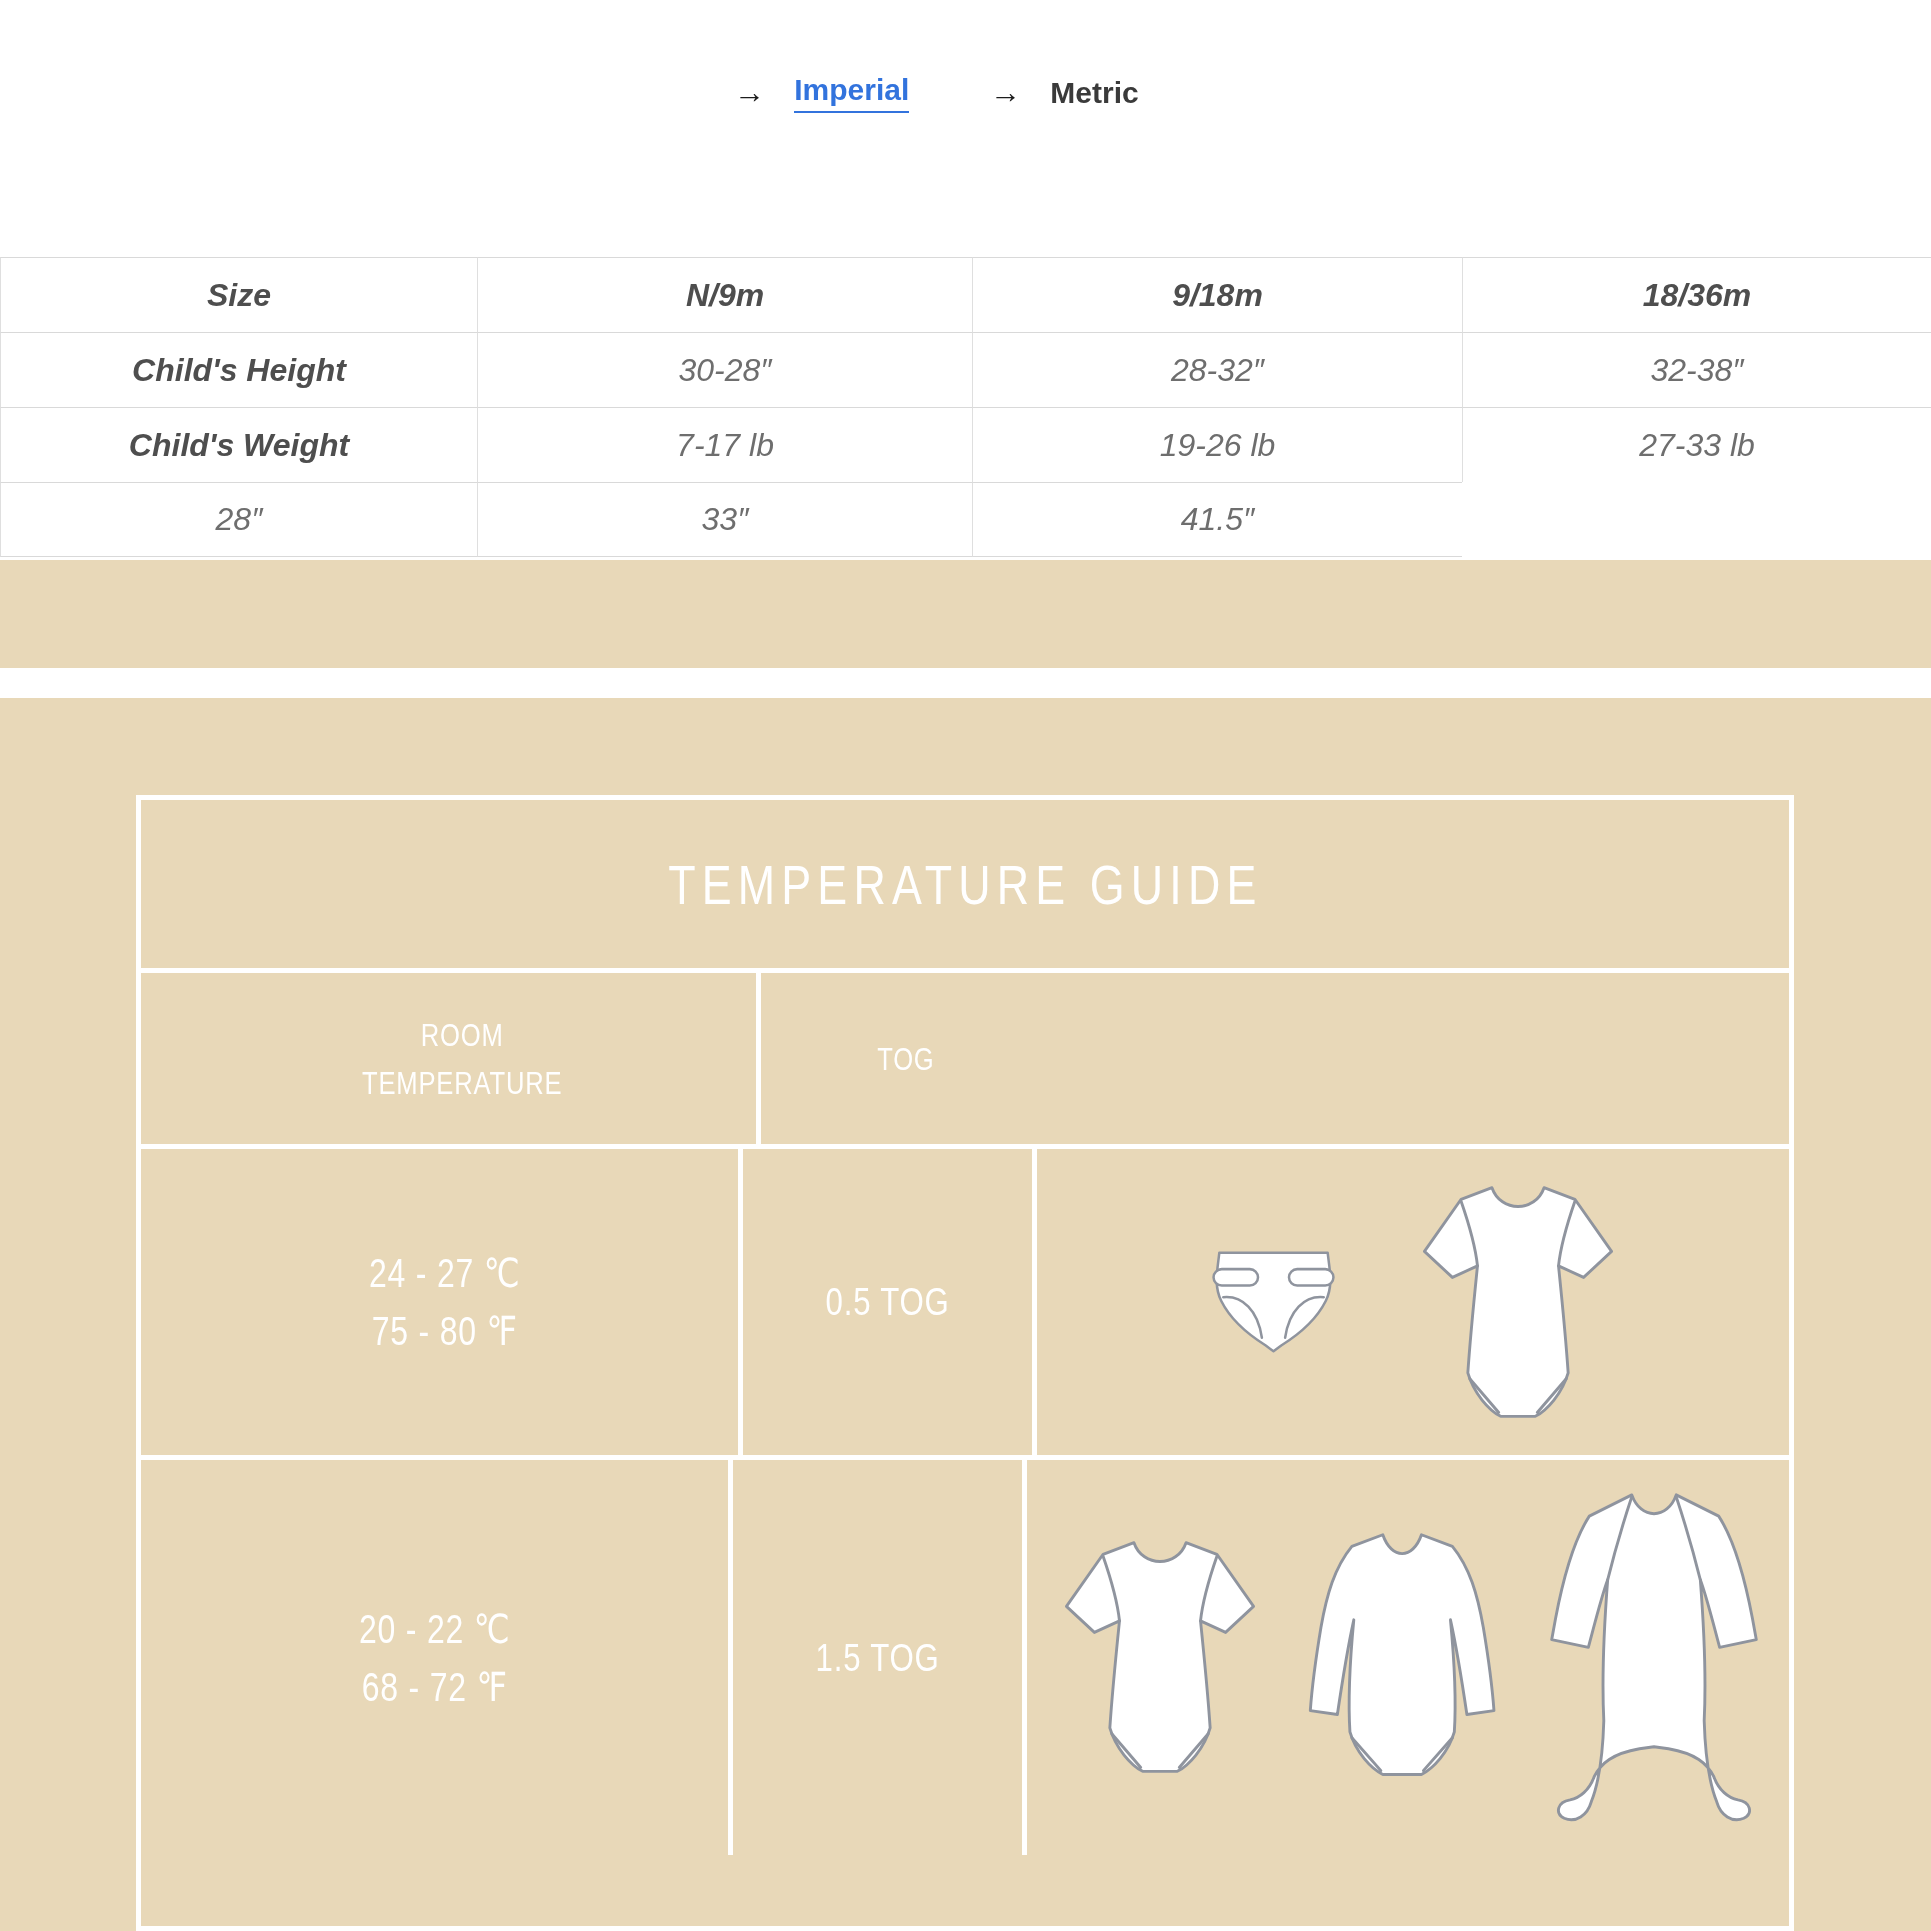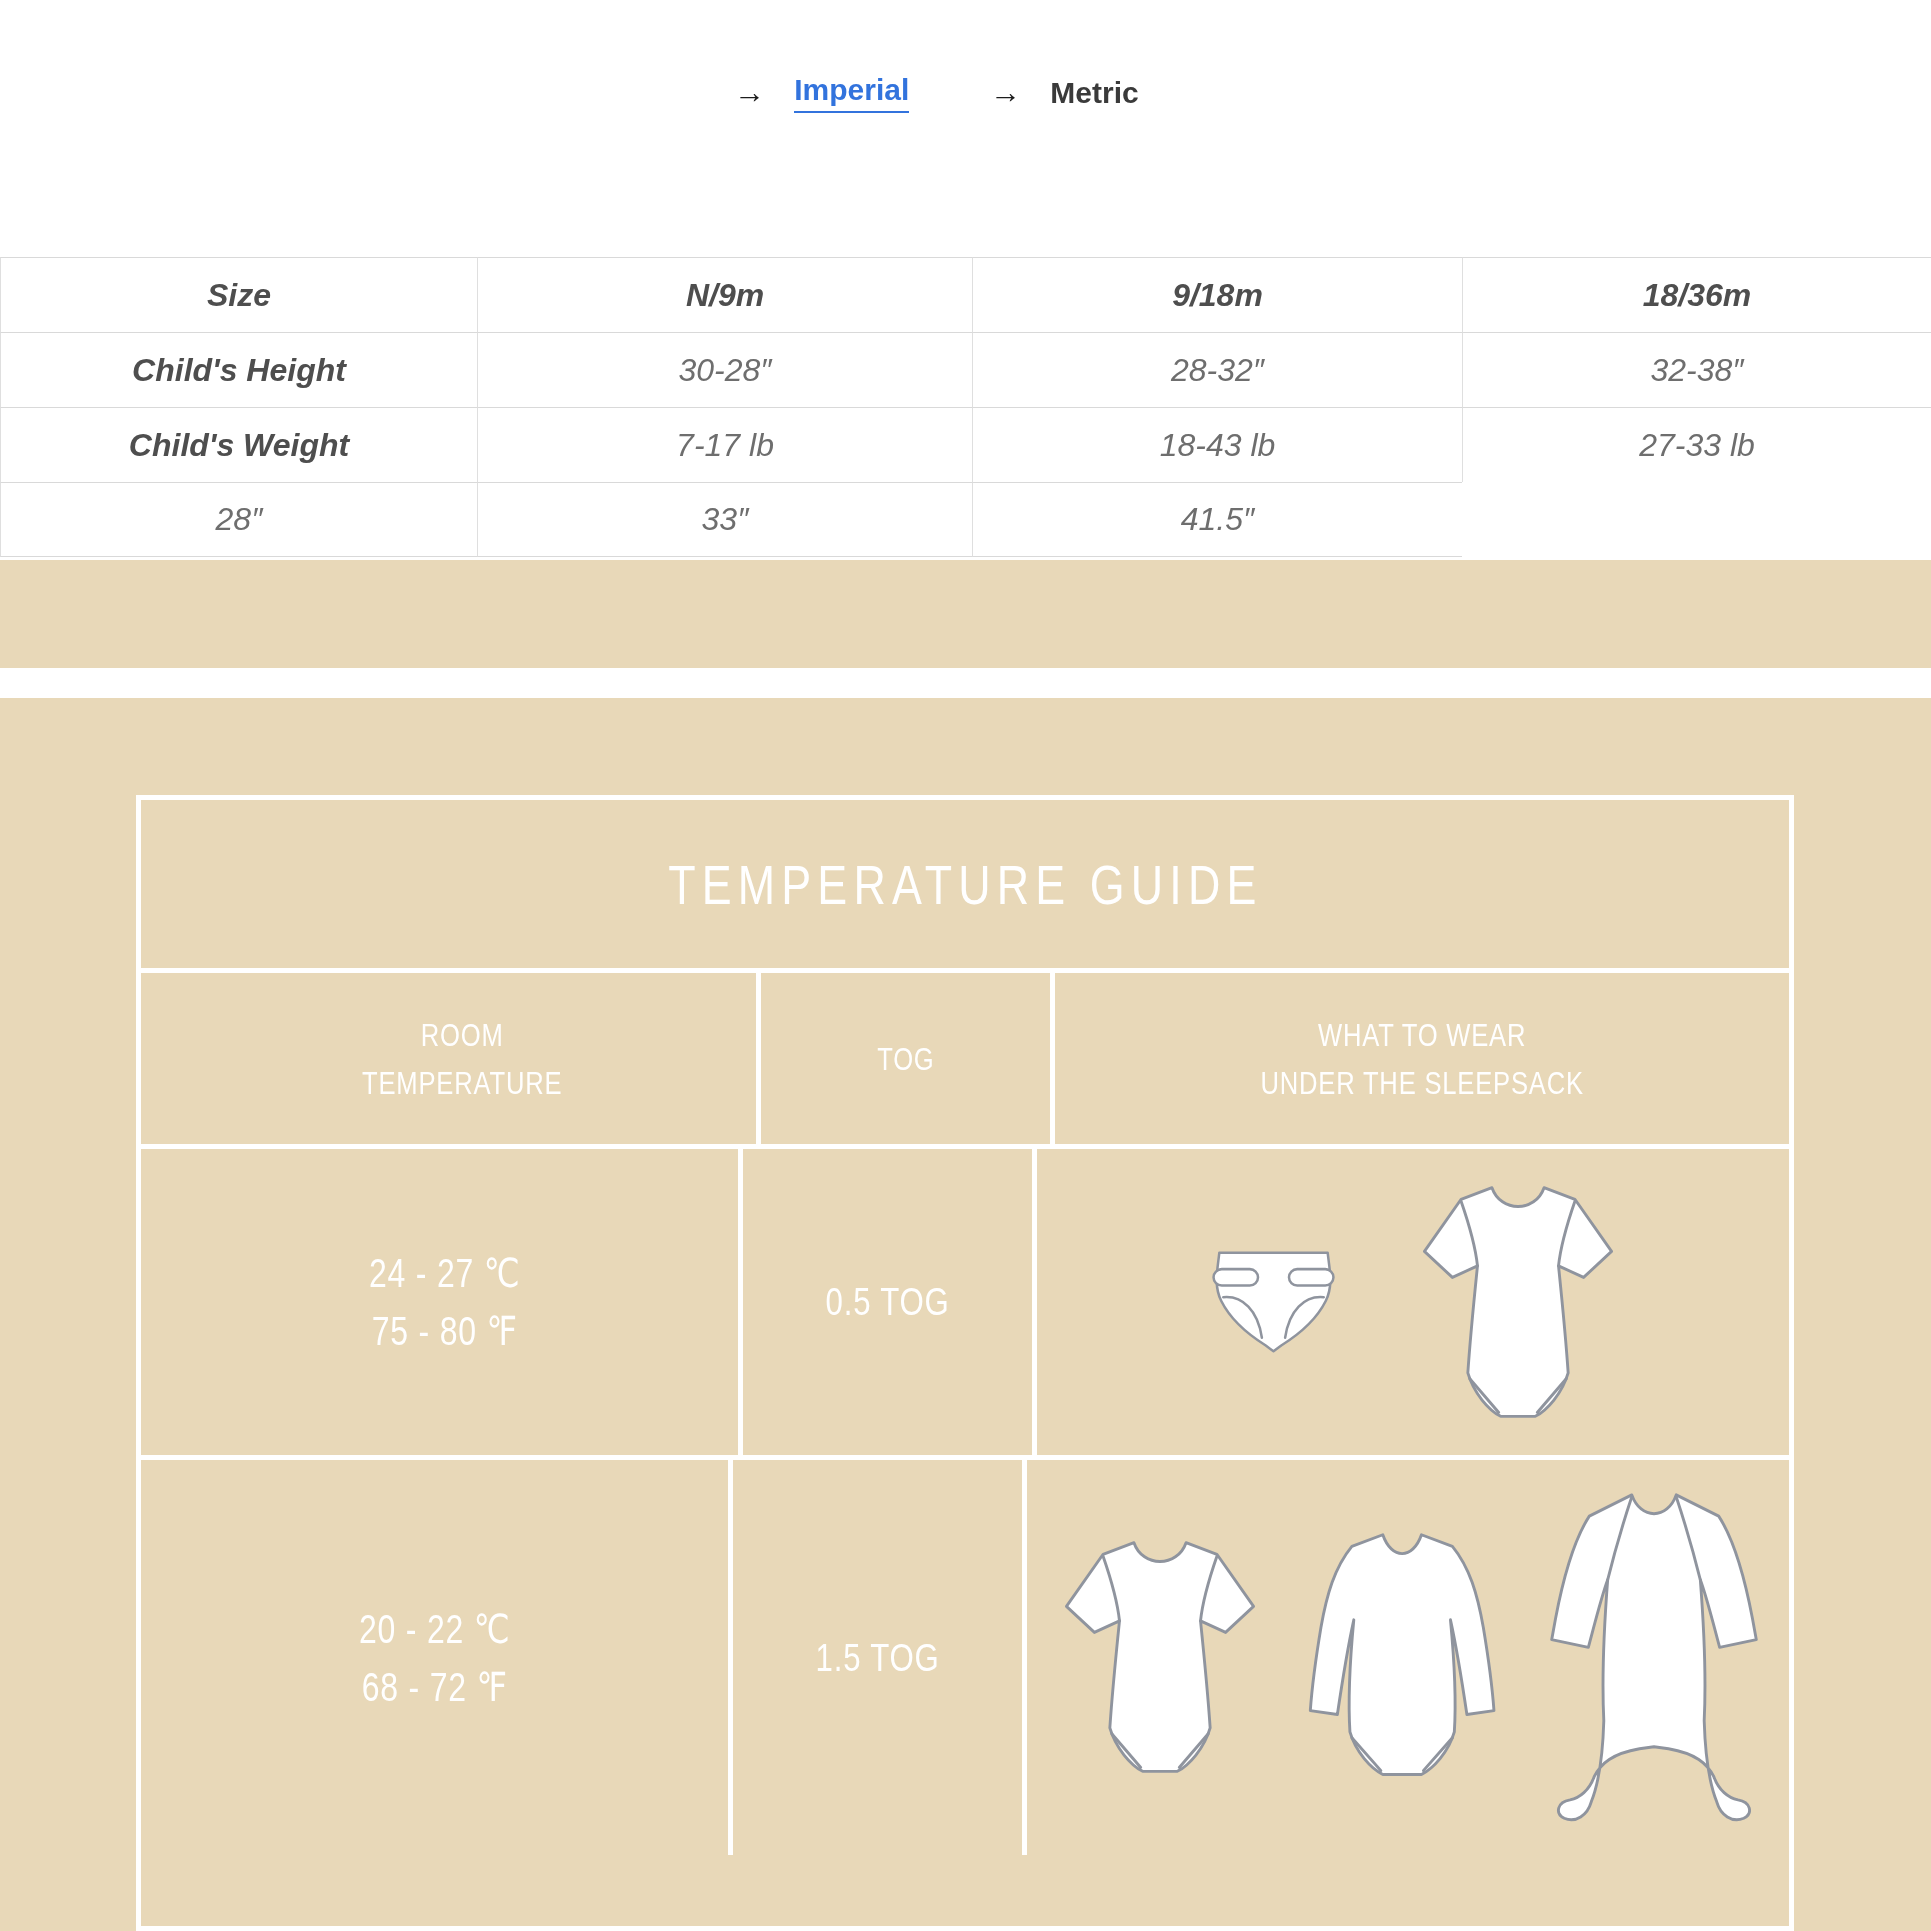--- a/index.html
+++ b/index.html
@@ -107,21 +107,21 @@
     <div class="size-cell hdr">9/18m</div>
     <div class="size-cell hdr">18/36m</div>
 
     <div class="size-cell hdr">Child's Height</div>
     <div class="size-cell">30-28″</div>
     <div class="size-cell">28-32″</div>
     <div class="size-cell">32-38″</div>
 
     <div class="size-cell hdr">Child's Weight</div>
     <div class="size-cell">7-17 lb</div>
-    <div class="size-cell">18-43 lb</div>
+    <div class="size-cell">19-26 lb</div>
     <div class="size-cell">27-33 lb</div>
 
     <div class="size-cell rlast">28″</div>
     <div class="size-cell rlast">33″</div>
     <div class="size-cell rlast">41.5″</div>
   </div>
 
   <div class="tan-band-1"></div>
   <div class="tan-band-2"></div>
 
@@ -136,26 +136,20 @@
         <span class="thin tg-header-text">
           <span class="ln">ROOM</span>
           <span class="ln">TEMPERATURE</span>
         </span>
       </div>
       <div class="tg-cell">
         <span class="thin tg-header-text">
           <span class="ln">TOG</span>
         </span>
       </div>
-      <div class="tg-cell">
-        <span class="thin tg-header-text">
-          <span class="ln">WHAT TO WEAR</span>
-          <span class="ln">UNDER THE SLEEPSACK</span>
-        </span>
-      </div>
     </div>
 
     <div class="tg-grid tg-row-1">
       <div class="tg-cell">
         <span class="thin tg-temp-text">
           <span class="ln">24 - 27 ℃</span>
           <span class="ln">75 - 80 ℉</span>
         </span>
       </div>
       <div class="tg-cell">

